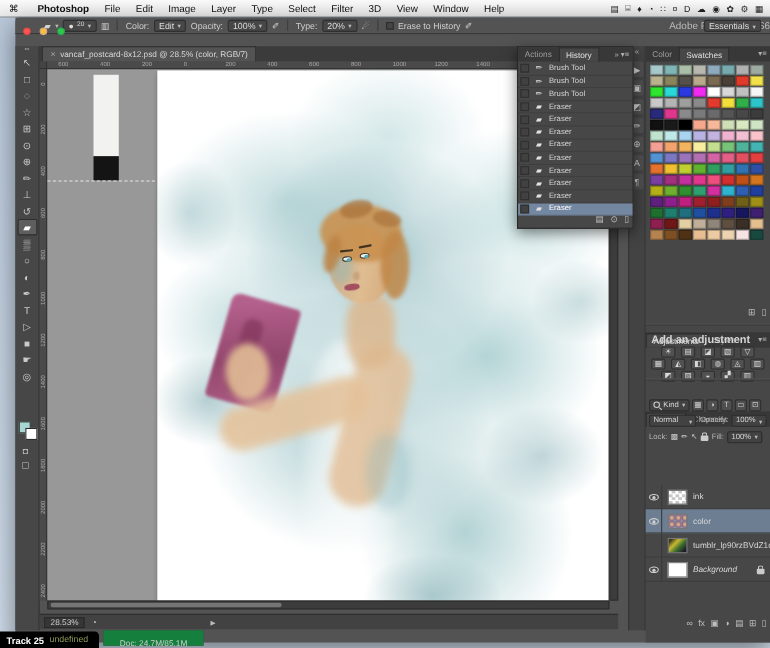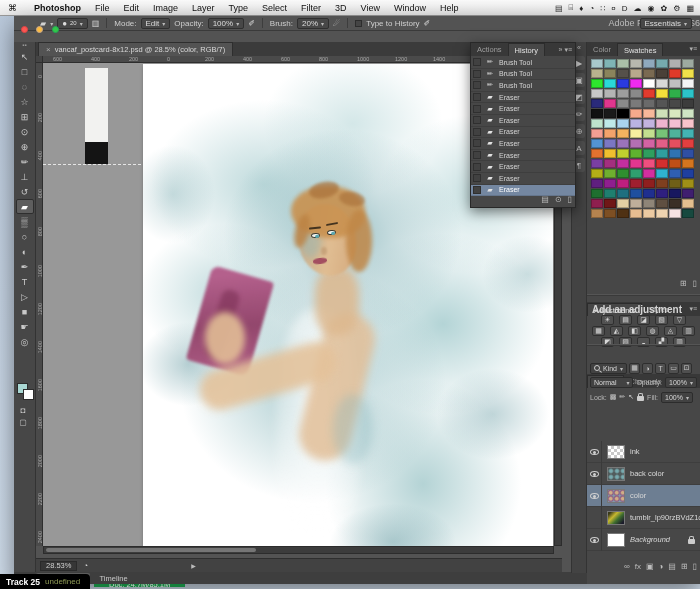--- a/index.html
+++ b/index.html
@@ -236,41 +236,41 @@
   <div id="optionsbar">
     <span class="ob-ico">▰</span>
     <span class="caret">▾</span>
     <span class="ob-box">
       <span>●</span>
       <span class="small-note">20</span>
       <span class="caret">▾</span>
     </span>
     <span class="ob-ico">▥</span>
     <span class="ob-sep"></span>
-    <span>Mode:</span>
+    <span>Color:</span>
     <span class="ob-box">
       <span>Edit</span>
       <span class="caret">▾</span>
     </span>
     <span>Opacity:</span>
     <span class="ob-box">
       <span>100%</span>
       <span class="caret">▾</span>
     </span>
     <span class="ob-ico">✐</span>
     <span class="ob-sep"></span>
-    <span>Brush:</span>
+    <span>Type:</span>
     <span class="ob-box">
       <span>20%</span>
       <span class="caret">▾</span>
     </span>
     <span class="ob-ico">☄</span>
     <span class="ob-sep"></span>
     <span class="checkbox"></span>
-    <span>Type to History</span>
+    <span>Erase to History</span>
     <span class="ob-ico">✐</span>
     <span class="ob-box abs" id="workspace">
       <span>Essentials</span>
       <span class="caret">▾</span>
     </span>
   </div>
 
   <div id="toolbar" class="abs">
     <div class="grip">▪▪</div>
     <div id="tools">
@@ -388,24 +388,20 @@
 
   <div id="statusbar" class="abs">
     <span id="zoombox">28.53%</span>
     <span>◔</span>
     <span id="docbox">
       <span>Doc: 24.7M/85.1M</span>
     </span>
     <span style="font-size:6px;color:#bbb;">▶</span>
   </div>
 
-  <div id="bottomstrip" class="abs">
-      <div class="btab active">Mini Bridge</div>
-      <div class="btab">Timeline</div>
-    </div>
 
   <div id="dockstrip" class="abs">
     <div class="exp">«</div>
     <div id="dock-icons">
         <div class="dock-ico">▶</div>
         <div class="dock-ico">▣</div>
         <div class="dock-ico">◩</div>
         <div class="dock-ico">✏</div>
         <div class="dock-ico">⊕</div>
         <div class="dock-ico">A</div>
@@ -638,27 +634,20 @@
     </div>
 
     <div id="layers-list">
         <div class="lrow">
           <div class="eyebox">
             <span class="eye-ico"></span>
           </div>
           <div class="lthumb checker"></div>
           <span class="lname">ink</span>
         </div>
-        <div class="lrow">
-          <div class="eyebox">
-            <span class="eye-ico"></span>
-          </div>
-          <div class="lthumb checker th-teal"></div>
-          <span class="lname">back color</span>
-        </div>
         <div class="lrow selected">
           <div class="eyebox">
             <span class="eye-ico"></span>
           </div>
           <div class="lthumb checker th-figure"></div>
           <span class="lname">color</span>
         </div>
         <div class="lrow">
           <div class="eyebox"></div>
           <div class="lthumb th-photo"></div>

